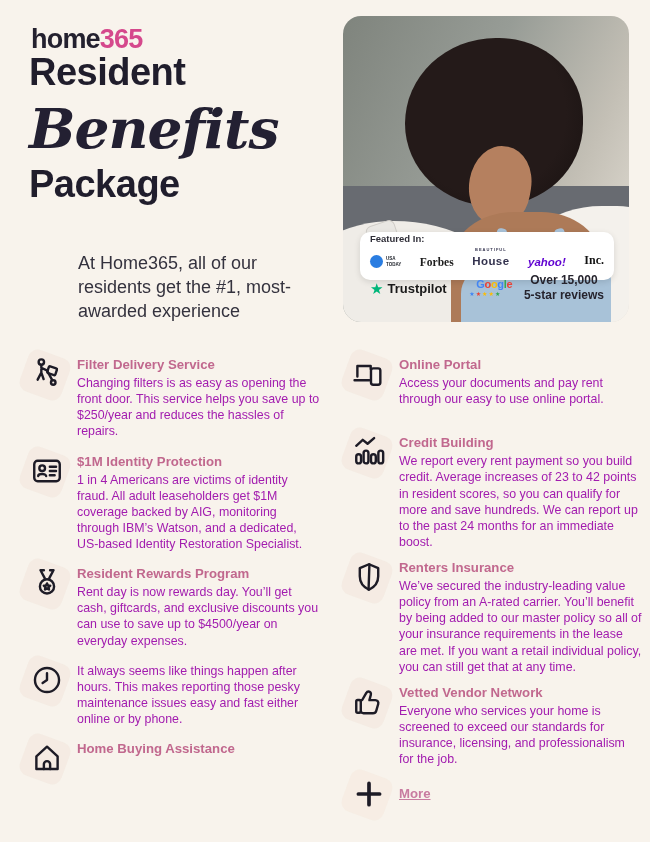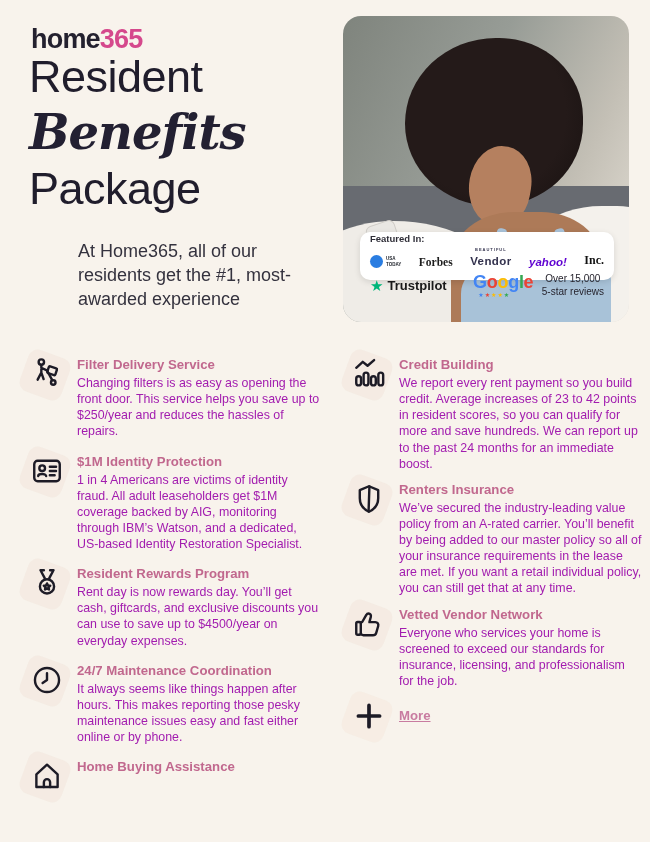--- a/index.html
+++ b/index.html
@@ -11,24 +11,24 @@
     font-family: "Liberation Sans", sans-serif;
     color: #201d2c;
     overflow: hidden;
   }
 
   
   .logo { position:absolute; left:31px; top:24px; font-size:27px; font-weight:800; letter-spacing:-0.8px; color:#24212f; }
   .logo .num { color:#d5488c; }
 
   .hero-title { position:absolute; left:29px; top:50px; line-height:1.0; }
-  .hero-line1, .hero-line3 { font-size:45px; font-weight:400; color:#201d2c; letter-spacing:-0.5px; line-height:1.18; }
-  .hero-line2 { font-family:"DejaVu Serif", serif; font-style:italic; font-weight:700; font-size:48px; color:#232032; line-height:1.22; letter-spacing:-1px; }
-
-  .hero-subtitle { position:absolute; left:78px; top:240px; width:238px; font-size:18px; line-height:1.32; color:#34323e; }
+  .hero-line1, .hero-line3 { font-size:38px; font-weight:700; color:#201d2c; letter-spacing:-0.5px; line-height:1.18; }
+  .hero-line2 { font-family:"DejaVu Serif", serif; font-style:italic; font-weight:700; font-size:55px; color:#232032; line-height:1.22; letter-spacing:-1px; }
+
+  .hero-subtitle { position:absolute; left:78px; top:252px; width:238px; font-size:18px; line-height:1.32; color:#34323e; }
 
   
   .photo { position:absolute; left:343px; top:16px; width:286px; height:306px; border-radius:18px; overflow:hidden;
            background: linear-gradient(115deg,#7f847d 0%, #979c96 40%, #c3bfb5 72%, #e6e1d8 100%); }
   .photo .headboard { position:absolute; left:0; top:170px; width:100%; height:80px; background:#686b71; }
   .photo .pillow-l { position:absolute; left:-40px; top:205px; width:200px; height:120px; background:#efece7; border-radius:50% 60% 40% 50%; }
   .photo .pillow-r { position:absolute; right:-50px; top:190px; width:170px; height:140px; background:#f4f1ec; border-radius:60% 40% 50% 50%; }
   .photo .afro { position:absolute; left:62px; top:22px; width:178px; height:168px; background:radial-gradient(circle at 45% 45%, #241a19 60%, #16100f 100%); border-radius:52% 48% 50% 50%; }
   .photo .face { position:absolute; left:126px; top:130px; width:62px; height:80px; background:#b5805f; border-radius:50% 50% 46% 54%; transform:rotate(10deg); }
   .photo .torso { position:absolute; left:108px; top:196px; width:150px; height:120px; background:#ad7a58; border-radius:42% 40% 0 0; }
@@ -49,23 +49,23 @@
   .house { text-align:center; line-height:1; }
   .house .small { font-size:4px; letter-spacing:1px; font-weight:700; color:#33324e; display:block; }
   .house .main { font-size:11.5px; font-weight:800; color:#33324e; letter-spacing:0.4px; }
   .yahoo { font-size:11.5px; font-weight:800; font-style:italic; color:#5f01d1; }
   .inc { font-family:"Liberation Serif", serif; font-weight:700; font-size:12px; color:#121212; }
   .feat-row2 { display:flex; align-items:center; justify-content:space-between; margin-top:5px; }
   .trustpilot { display:flex; align-items:center; gap:4px; }
   .trustpilot .tp-star { color:#00b67a; font-size:15px; line-height:1; }
   .trustpilot .tp-name { font-size:13px; font-weight:700; color:#191919; }
   .google { text-align:center; line-height:1; }
-  .google .word { font-size:18px; font-weight:700; letter-spacing:-0.3px;margin-left:18px; }
+  .google .word { font-size:11px; font-weight:700; letter-spacing:-0.3px;margin-left:18px; }
   .google .stars { font-size:6px; letter-spacing:1px; margin-top:1px; }
-  .reviews { text-align:center; font-size:10px; font-weight:400; color:#26242e; line-height:1.25; }
+  .reviews { text-align:center; font-size:12px; font-weight:700; color:#26242e; line-height:1.25; }
 
   
   .col { position:absolute; top:357px; width:290px; }
   .col-left { left:30px; }
   .col-right { left:352px; }
   .benefit { display:flex; gap:11px; margin-bottom:14px; }
   .col-right .benefit { margin-bottom:10px; }
   .col-right .benefit.gap-lg { margin-bottom:28px; }
   .b-icon { flex:0 0 36px; width:36px; height:36px; position:relative; }
   .b-icon::before { content:""; position:absolute; left:-7px; top:-4px; width:44px; height:44px; background:#f2e3da; opacity:.5; border-radius:10px; transform:rotate(20deg); }
@@ -113,21 +113,21 @@
         <div class="usatoday">
           <div class="dot"></div>
           <div class="txt">
             <div>USA</div>
             <div>TODAY</div>
           </div>
         </div>
         <div class="forbes">Forbes</div>
         <div class="house">
           <span class="small">BEAUTIFUL</span>
-          <span class="main">Vendor</span>
+          <span class="main">House</span>
         </div>
         <div class="yahoo">yahoo!</div>
         <div class="inc">Inc.</div>
       </div>
       <div class="feat-row2">
         <div class="trustpilot">
           <span class="tp-star">★</span>
           <span class="tp-name">Trustpilot</span>
         </div>
         <div class="google">
@@ -189,40 +189,51 @@
     </div>
 
     <div class="benefit">
       <div class="b-icon">
         <svg viewBox="0 0 24 24">
           <circle cx="12" cy="12" r="8.5"></circle>
           <path d="M12 7.2V12l-3.1 2.1"></path>
         </svg>
       </div>
       <div class="b-text">
-        <div class="b-title">24/7 Maintenance Coordination</div>
         <div class="b-body">It always seems like things happen after hours. This makes reporting those pesky maintenance issues easy and fast either online or by phone.</div>
       </div>
     </div>
 
     <div class="benefit">
       <div class="b-icon">
         <svg viewBox="0 0 24 24">
           <path d="M4.5 19.8V10.8L12 4l7.5 6.8v9z"></path>
           <path d="M9.8 19.8v-3.4a2.2 2.2 0 0 1 4.4 0v3.4"></path>
         </svg>
       </div>
       <div class="b-text">
         <div class="b-title">Home Buying Assistance</div>
       </div>
     </div>
   </div>
 
   <div class="col col-right">
 
+    <div class="benefit gap-lg">
+      <div class="b-icon">
+        <svg viewBox="0 0 24 24">
+          <path d="M3.8 13.8V6.4h9.4v2 M1.8 16.4h10.4"></path>
+          <rect x="13.4" y="8" width="6.6" height="11.6" rx="1.6" fill="#f8f3ec"></rect>
+        </svg>
+      </div>
+      <div class="b-text">
+        <div class="b-title">Online Portal</div>
+        <div class="b-body">Access your documents and pay rent through our easy to use online portal.</div>
+      </div>
+    </div>
 
     <div class="benefit">
       <div class="b-icon">
         <svg viewBox="0 0 24 24">
           <path d="M3 7.6L7.6 3.4l3.4 2.8 4.6-4"></path>
           <rect x="3" y="13.6" width="3.4" height="6.4" rx="1.7"></rect>
           <rect x="8.2" y="11" width="3.4" height="9" rx="1.7"></rect>
           <rect x="13.4" y="13.6" width="3.4" height="6.4" rx="1.7"></rect>
           <rect x="18.6" y="11" width="3.4" height="9" rx="1.7"></rect>
         </svg>

